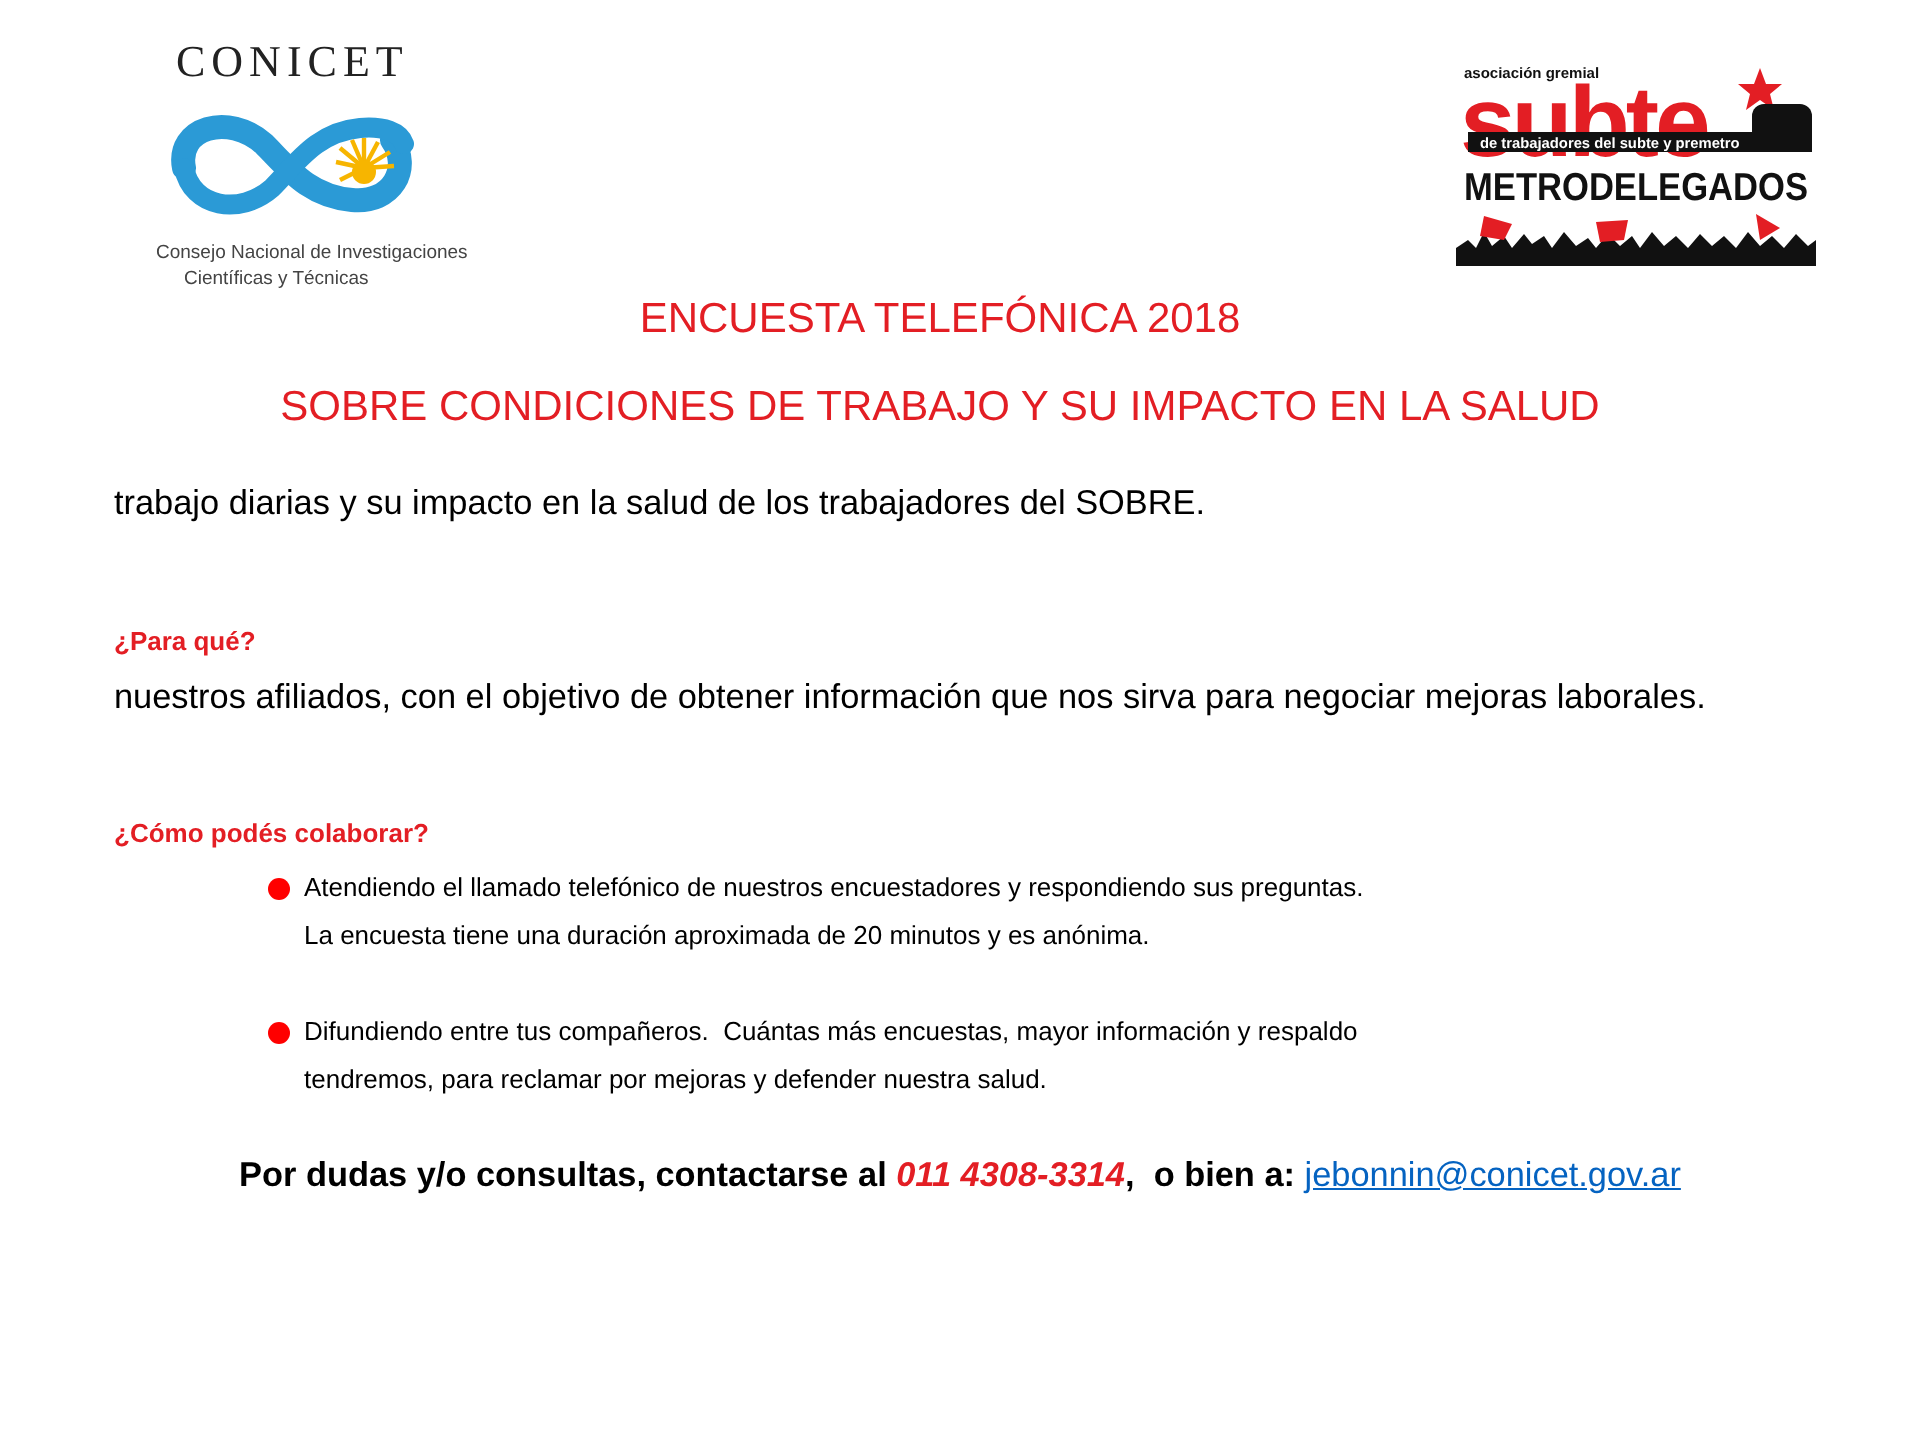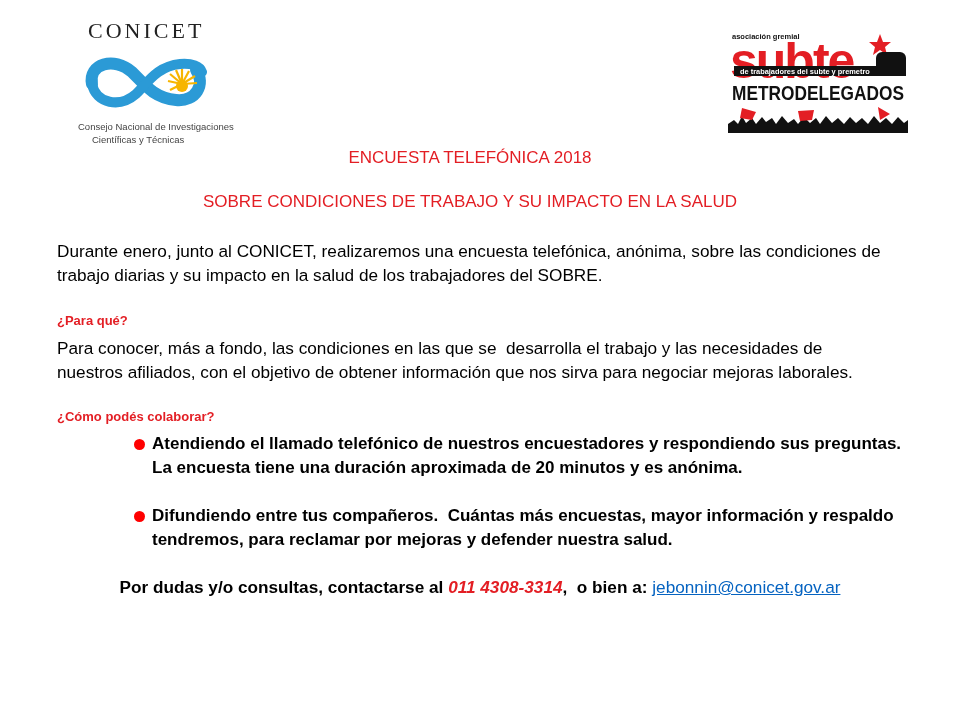--- a/index.html
+++ b/index.html
@@ -11,33 +11,33 @@
   #conicet-logo { left:70px; top:14px; width:160px; height:135px; }
   #conicet-word { left:88px; top:18px; font-family:"Liberation Serif", serif; font-size:22px; letter-spacing:3px; color:#222; }
   #conicet-sub1, #conicet-sub2 { font-family:"Liberation Sans", sans-serif; font-size:9.5px; color:#444; white-space:nowrap; }
   #conicet-sub1 { left:78px; top:121px; }
   #conicet-sub2 { left:92px; top:134px; }
   #conicet-symbol { left:84px; top:50px; width:124px; height:64px; }
 
   
   #subte-logo { left:728px; top:28px; width:180px; height:106px; }
 
-  .title { left:0; width:940px; text-align:center; color:#e31e24; font-size:17px; }
+  .title { left:0; width:940px; text-align:center; color:#e31e24; font-size:21px; }
   #doc-title { top:148px; }
   #doc-subtitle { top:192px; }
 
   .para { left:57px; width:880px; font-size:17.2px; line-height:24px; }
   .heading { left:57px; font-size:13px; font-weight:bold; color:#e31e24; }
 
   #intro { top:239px; }
   #h-para-que { top:313px; }
   #para-que { top:336px; }
   #h-como { top:409px; }
 
-  .bullet-item { left:134px; width:800px; font-size:17px; line-height:24px;font-weight:bold; }
+  .bullet-item { left:134px; width:800px; font-size:13px; line-height:24px; }
   .bullet-dot { position:absolute; left:0; top:7px; width:11px; height:11px; border-radius:50%; background:#ff0000; }
   .bullet-text { margin-left:18px; display:block; }
   #bullet-1 { top:432px; }
   #bullet-2 { top:504px; }
 
   #contact { top:577px; left:0; width:960px; text-align:center; font-size:17.2px; font-weight:bold; }
   #contact .phone { color:#e31e24;font-style:italic; }
   #contact .email { color:#0563c1; text-decoration:underline; font-weight:normal;margin-top:16px; }
 </style>
 </head>
@@ -79,27 +79,25 @@
     <polygon points="70,83 86,82 84,92 72,93"></polygon>
     <polygon points="150,79 162,86 152,92"></polygon>
   </g>
   <rect x="0" y="103" width="180" height="2" fill="#111"></rect>
 </svg>
 
 <div class="abs title" id="doc-title">ENCUESTA TELEFÓNICA 2018</div>
 <div class="abs title" id="doc-subtitle">SOBRE CONDICIONES DE TRABAJO Y SU IMPACTO EN LA SALUD</div>
 
 <div class="abs para" id="intro">
-  <div>Durante enero, junto al CONICET, realizaremos una encuesta telefónica, anónima, sobre las condiciones de</div>
   <div>trabajo diarias y su impacto en la salud de los trabajadores del SOBRE.</div>
 </div>
 
 <div class="abs heading" id="h-para-que">¿Para qué?</div>
 <div class="abs para" id="para-que">
-  <div style="white-space:pre;">Para conocer, más a fondo, las condiciones en las que se  desarrolla el trabajo y las necesidades de</div>
   <div>nuestros afiliados, con el objetivo de obtener información que nos sirva para negociar mejoras laborales.</div>
 </div>
 
 <div class="abs heading" id="h-como">¿Cómo podés colaborar?</div>
 
 <div class="abs bullet-item" id="bullet-1">
   <span class="bullet-dot"></span>
   <span class="bullet-text">Atendiendo el llamado telefónico de nuestros encuestadores y respondiendo sus preguntas.</span>
   <span class="bullet-text">La encuesta tiene una duración aproximada de 20 minutos y es anónima.</span>
 </div>

